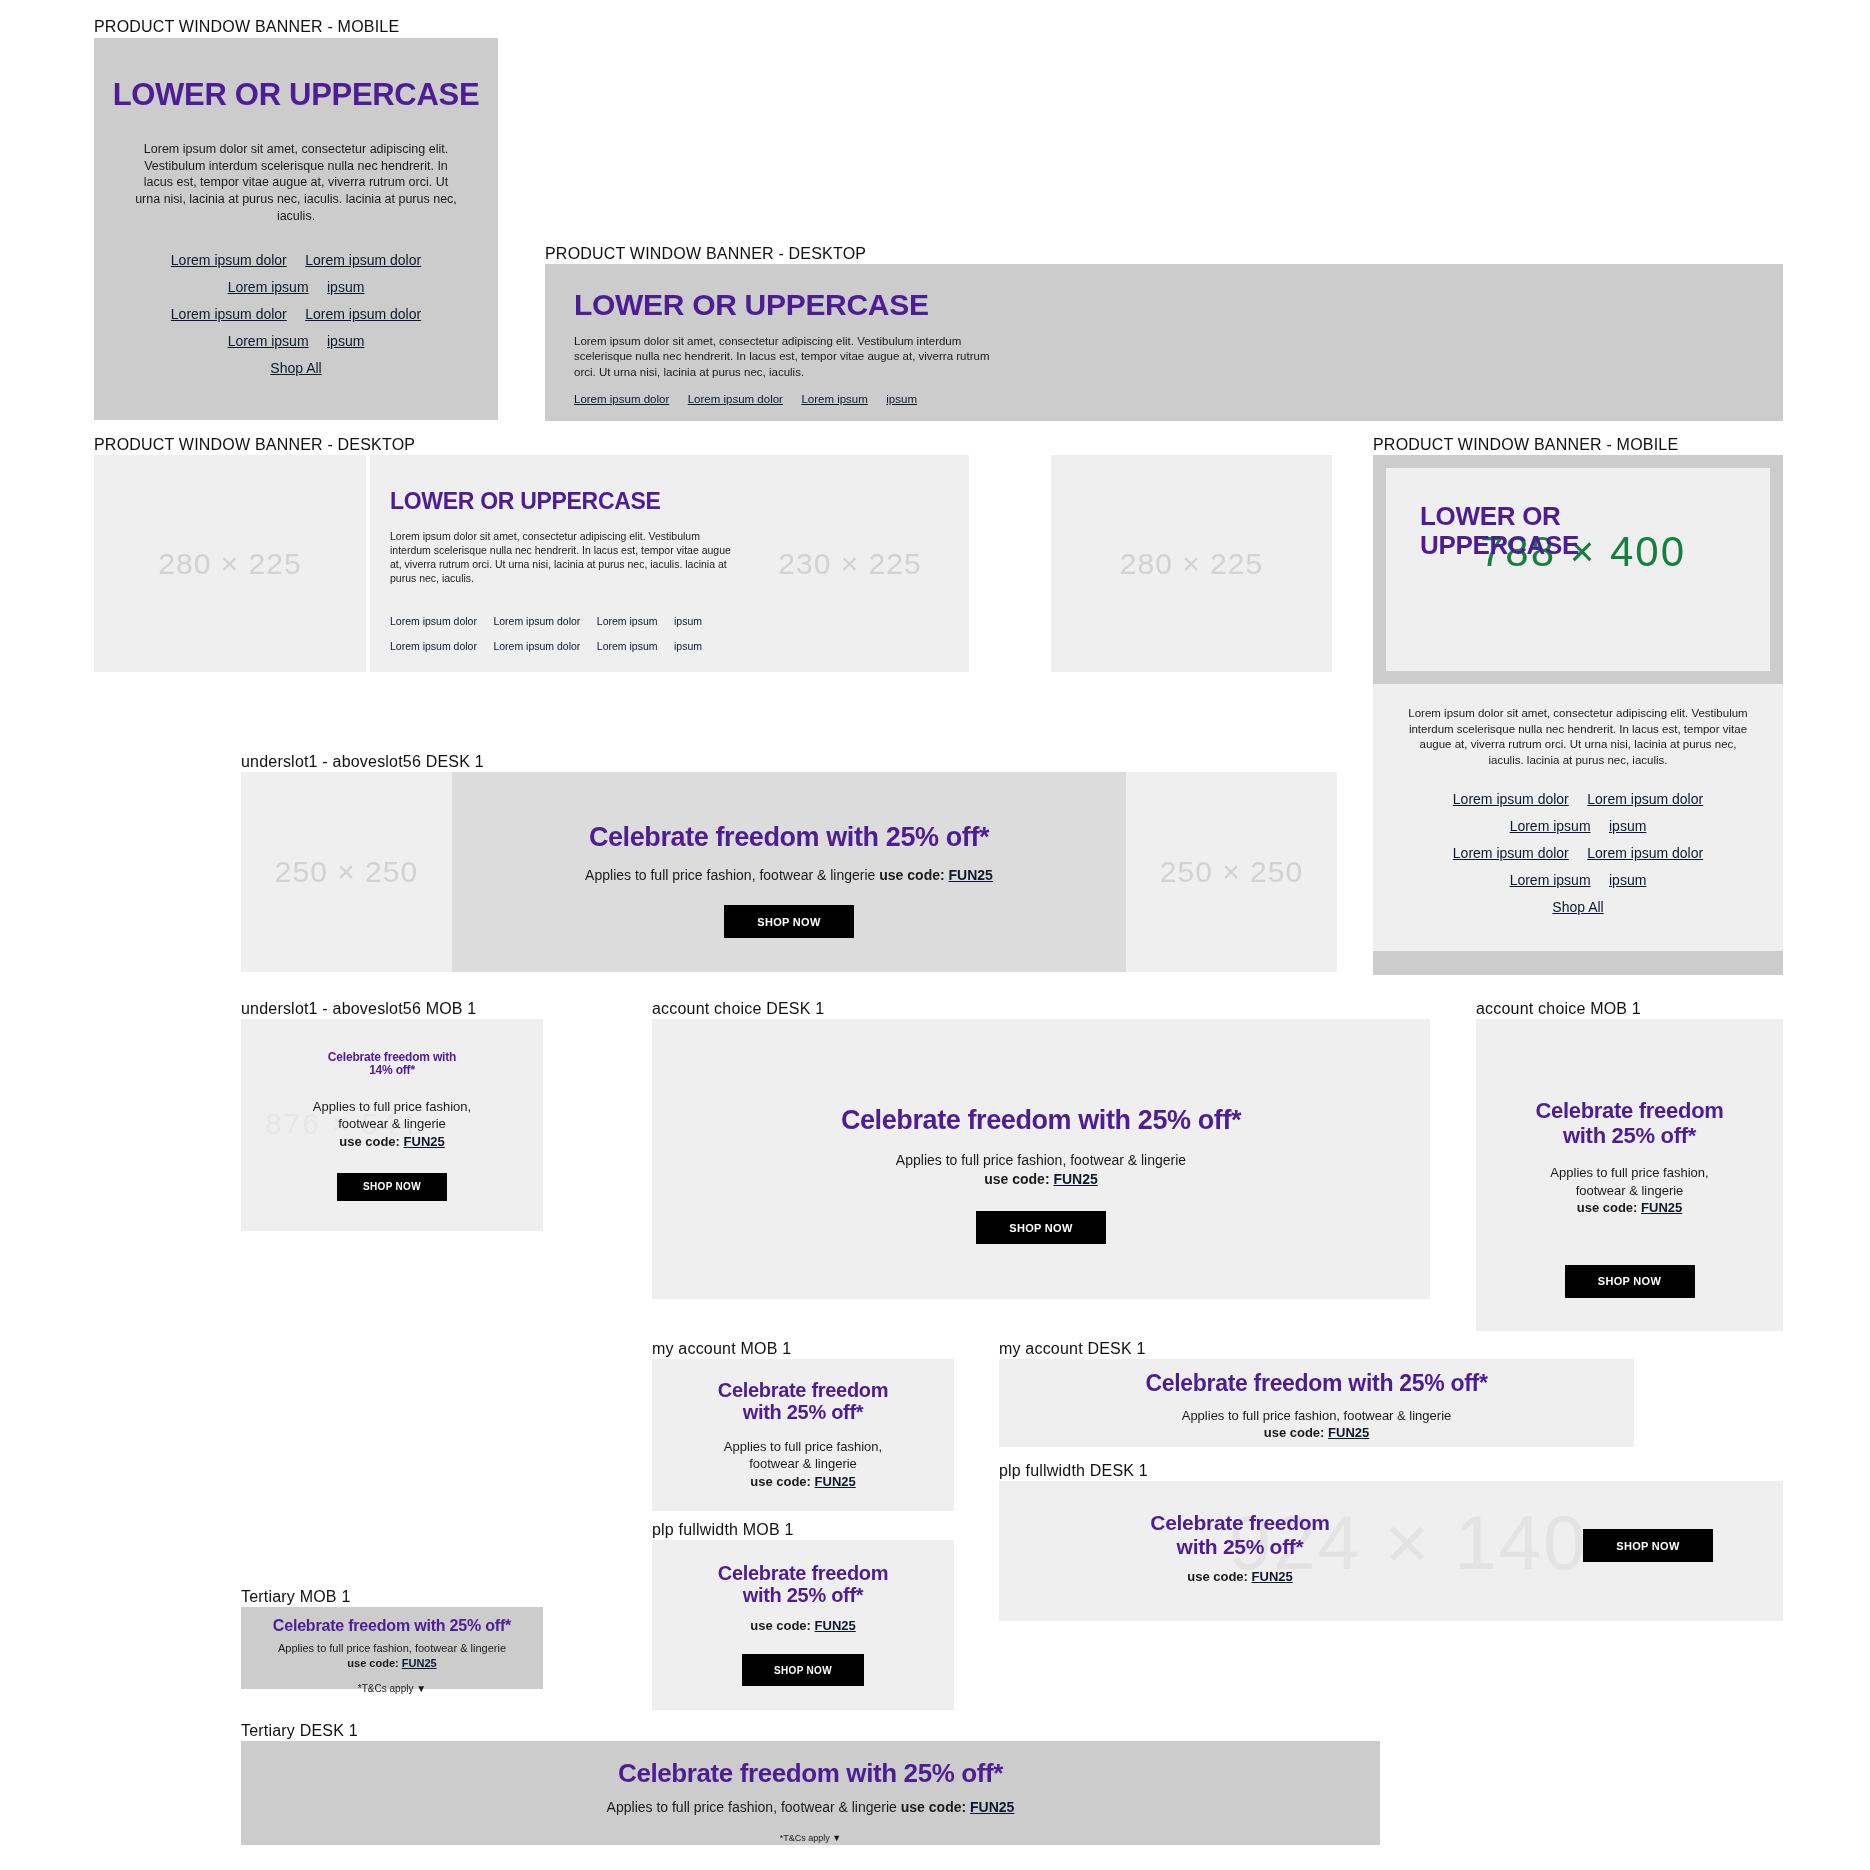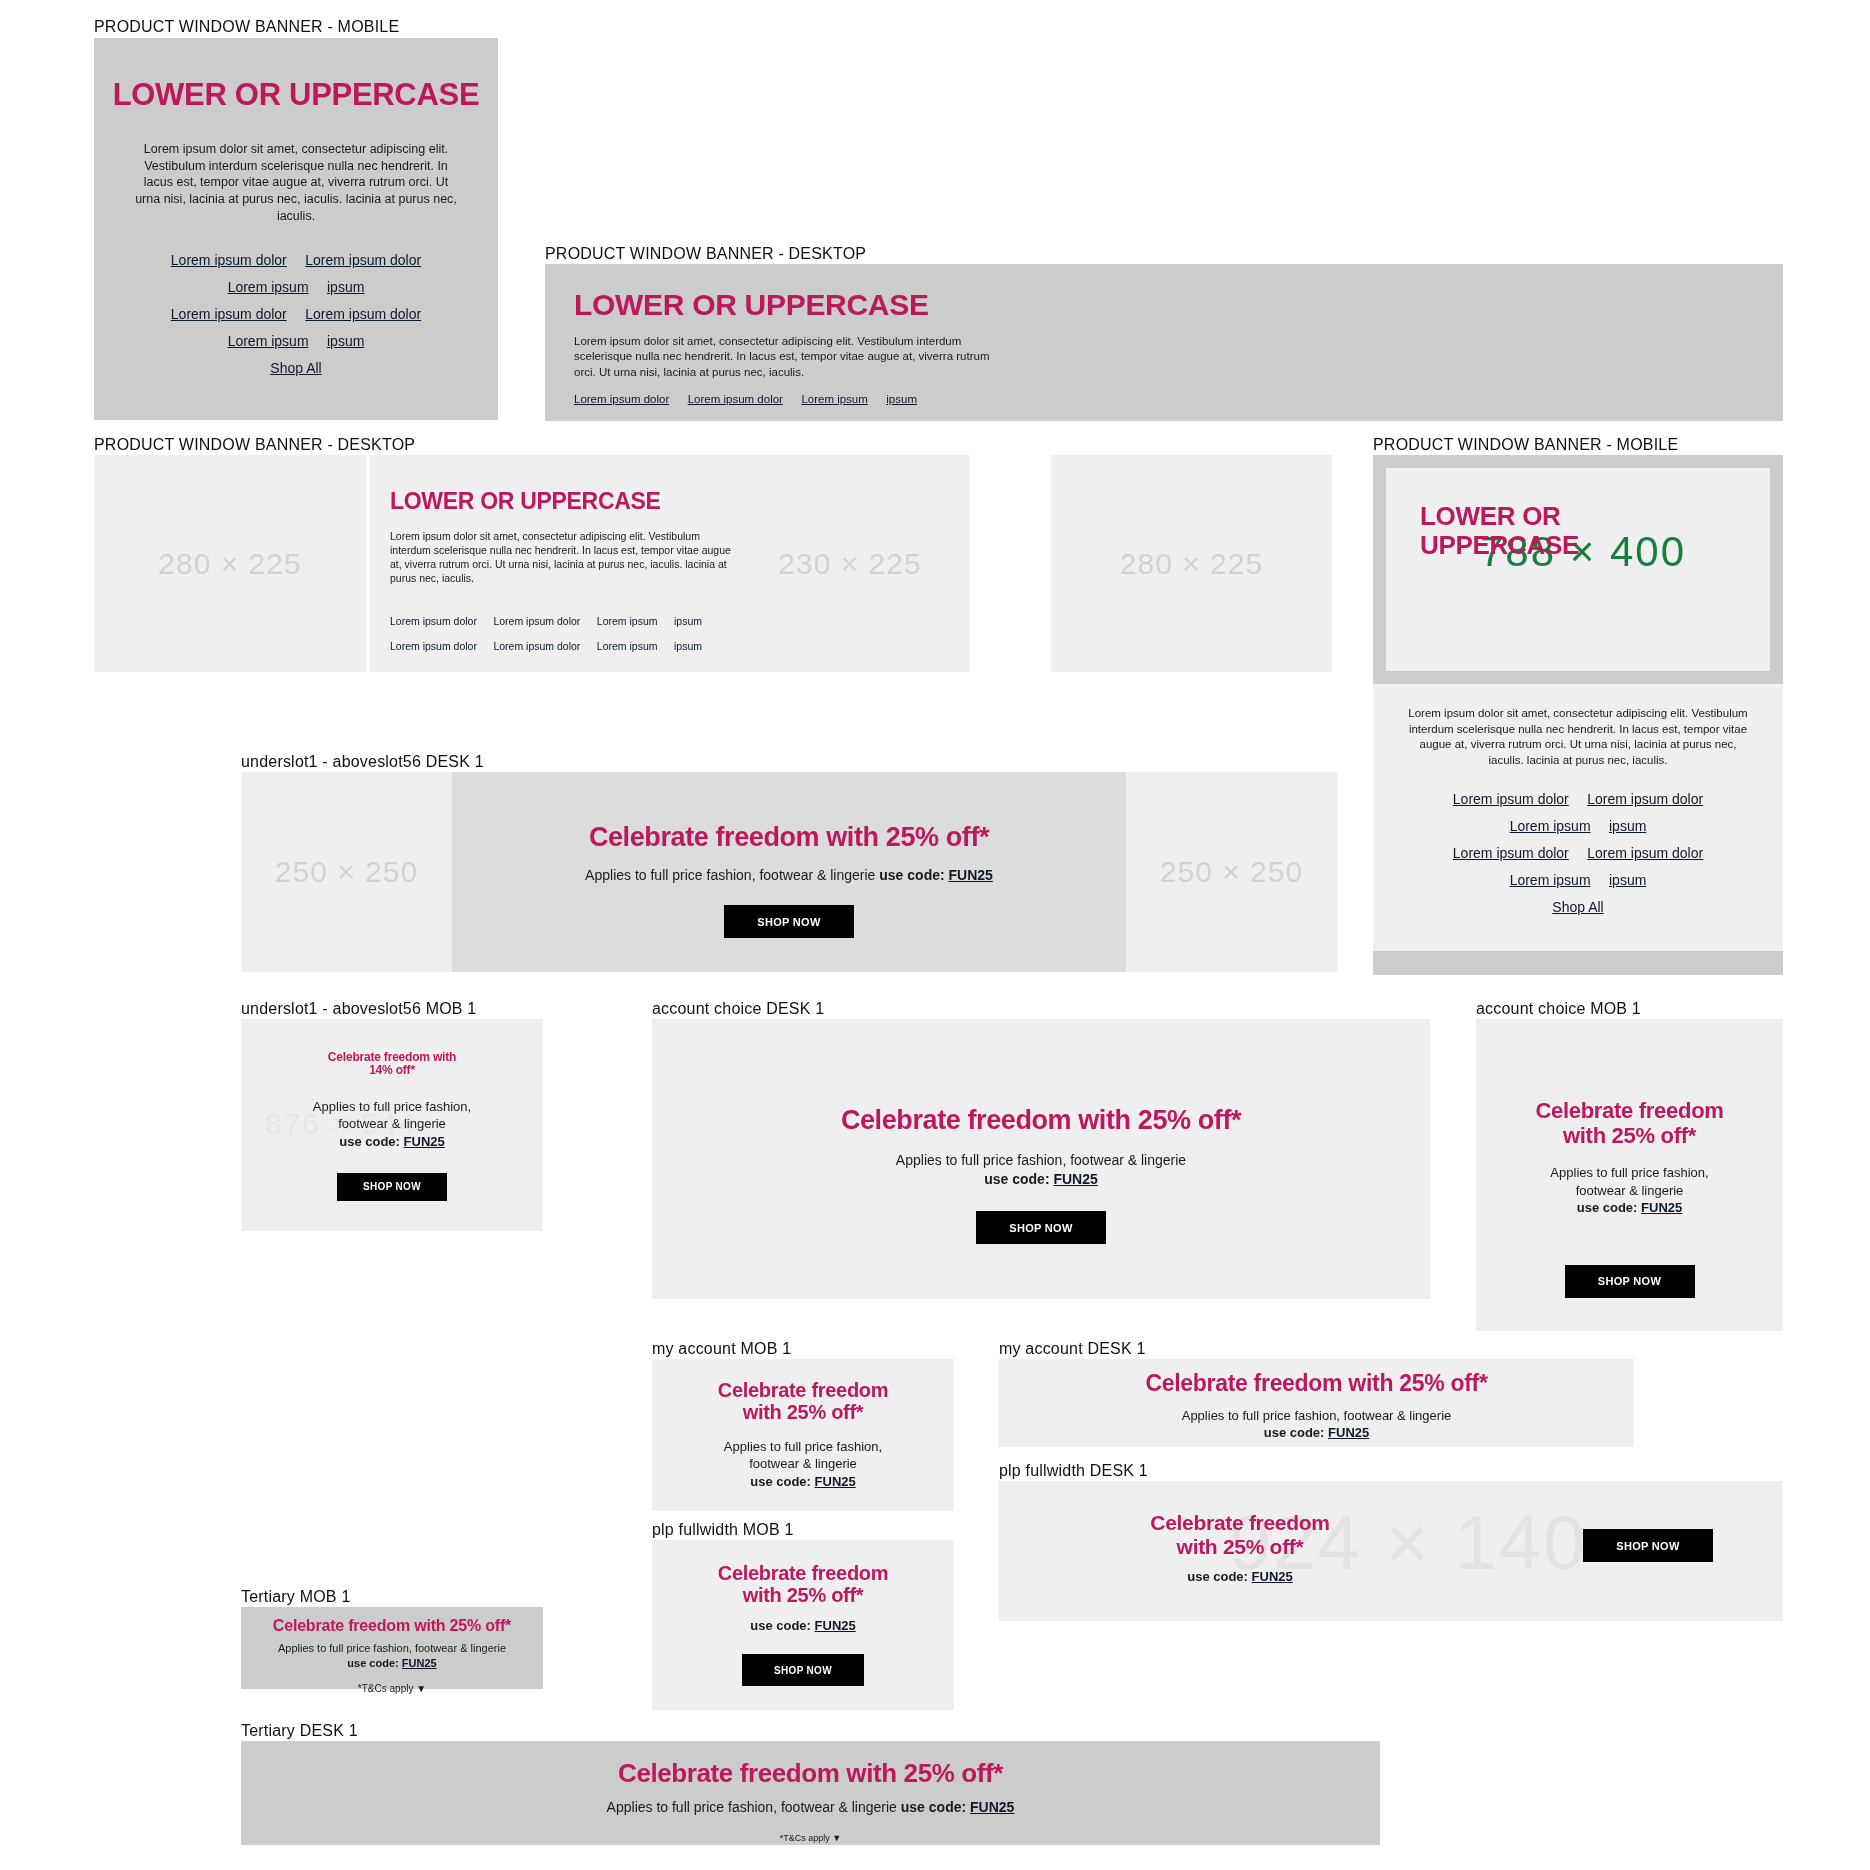--- a/index.html
+++ b/index.html
@@ -46,21 +46,21 @@
     letter-spacing: 2px;
     font-family: "Liberation Sans", sans-serif;
     pointer-events: none;
   }
 
   
   .hdl {
     font-weight: bold;
     line-height: 1.12;
     margin: 0;
-    color: #be185d;
+    color: #4c1d95;
     font-family: "Liberation Sans", sans-serif;
   }
   .body-txt {
     margin: 0;
     line-height: 1.35;
     color: #1a1a1a;
     font-family: "Liberation Sans", sans-serif;
   }
   .lnk {
     text-decoration: underline;

